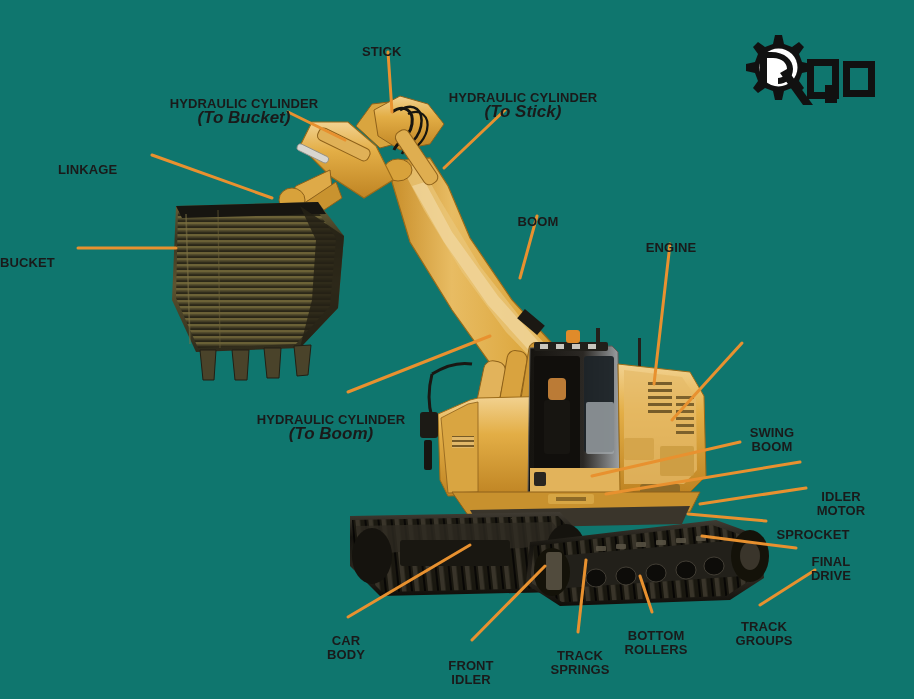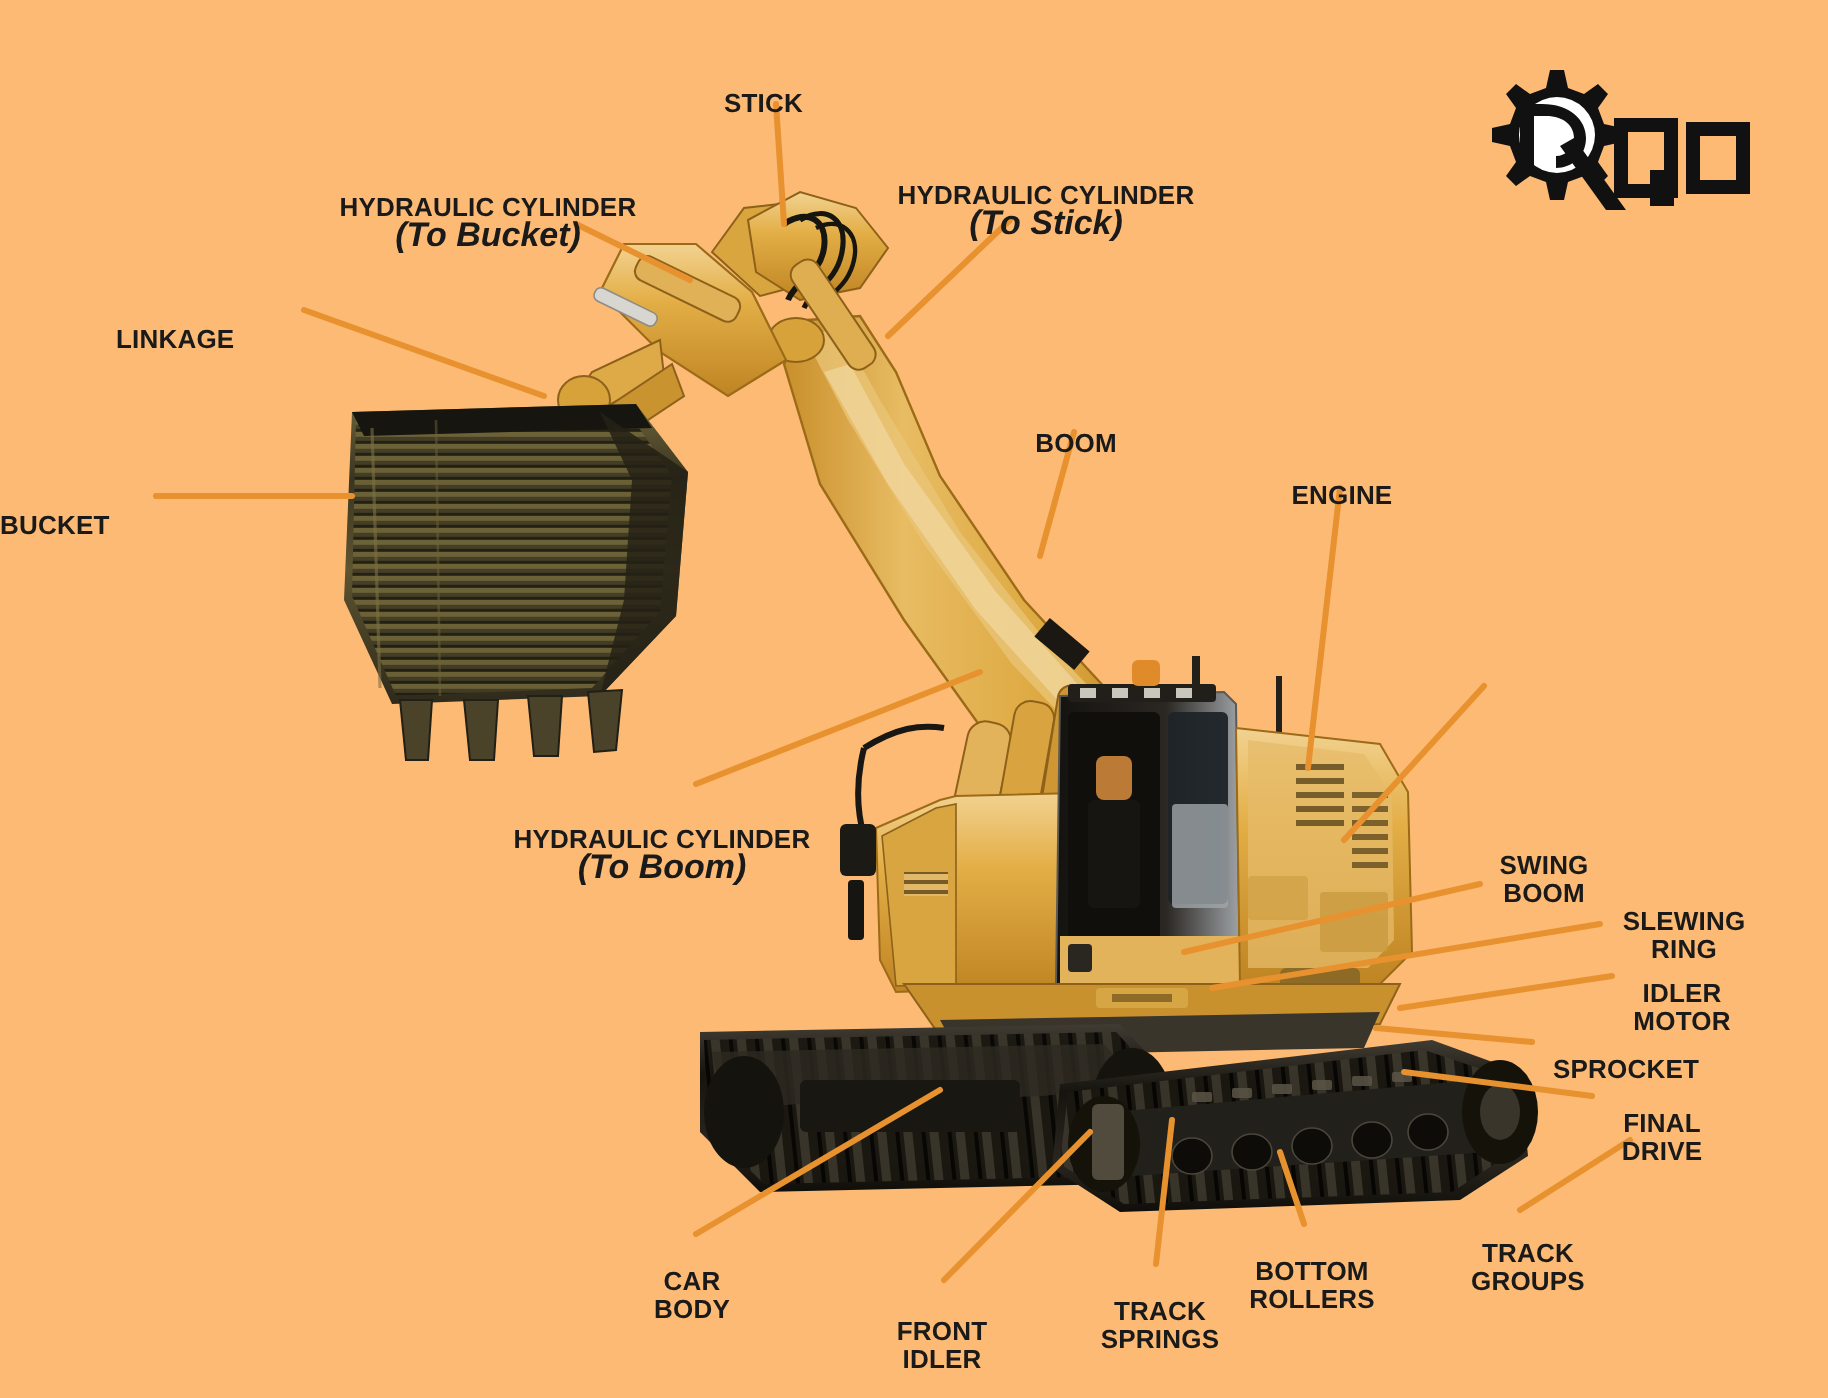--- a/index.html
+++ b/index.html
@@ -8,21 +8,21 @@
     padding: 0;
     background: #ffffff;
   }
   body {
     font-family: "Liberation Sans", sans-serif;
   }
   #diagram {
     position: relative;
     width: 914px;
     height: 699px;
-    background: #fdba74;
+    background: #0f766e;
     overflow: hidden;
   }
   
   .label {
     position: absolute;
     color: #1a1a1a;
     font-family: "Liberation Sans", sans-serif;
     font-weight: bold;
     font-size: 13px;
     line-height: 14.5px;
@@ -323,24 +323,20 @@
   <div class="label" style="left:255px; top:398px; width:152px;">
     <span>HYDRAULIC CYLINDER</span>
     <span class="sub">(To Boom)</span>
   </div>
 
   <div class="label" style="left:742px; top:411px; width:60px;">
     <span>SWING
 BOOM</span>
   </div>
 
-  <div class="label" style="left:806px; top:439px; width:72px;">
-    <span>SLEWING
-RING</span>
-  </div>
 
   <div class="label" style="left:809px; top:475px; width:64px;">
     <span>IDLER
 MOTOR</span>
   </div>
 
   <div class="label" style="left:775px; top:513px; width:76px;">
     <span>SPROCKET</span>
   </div>
 

